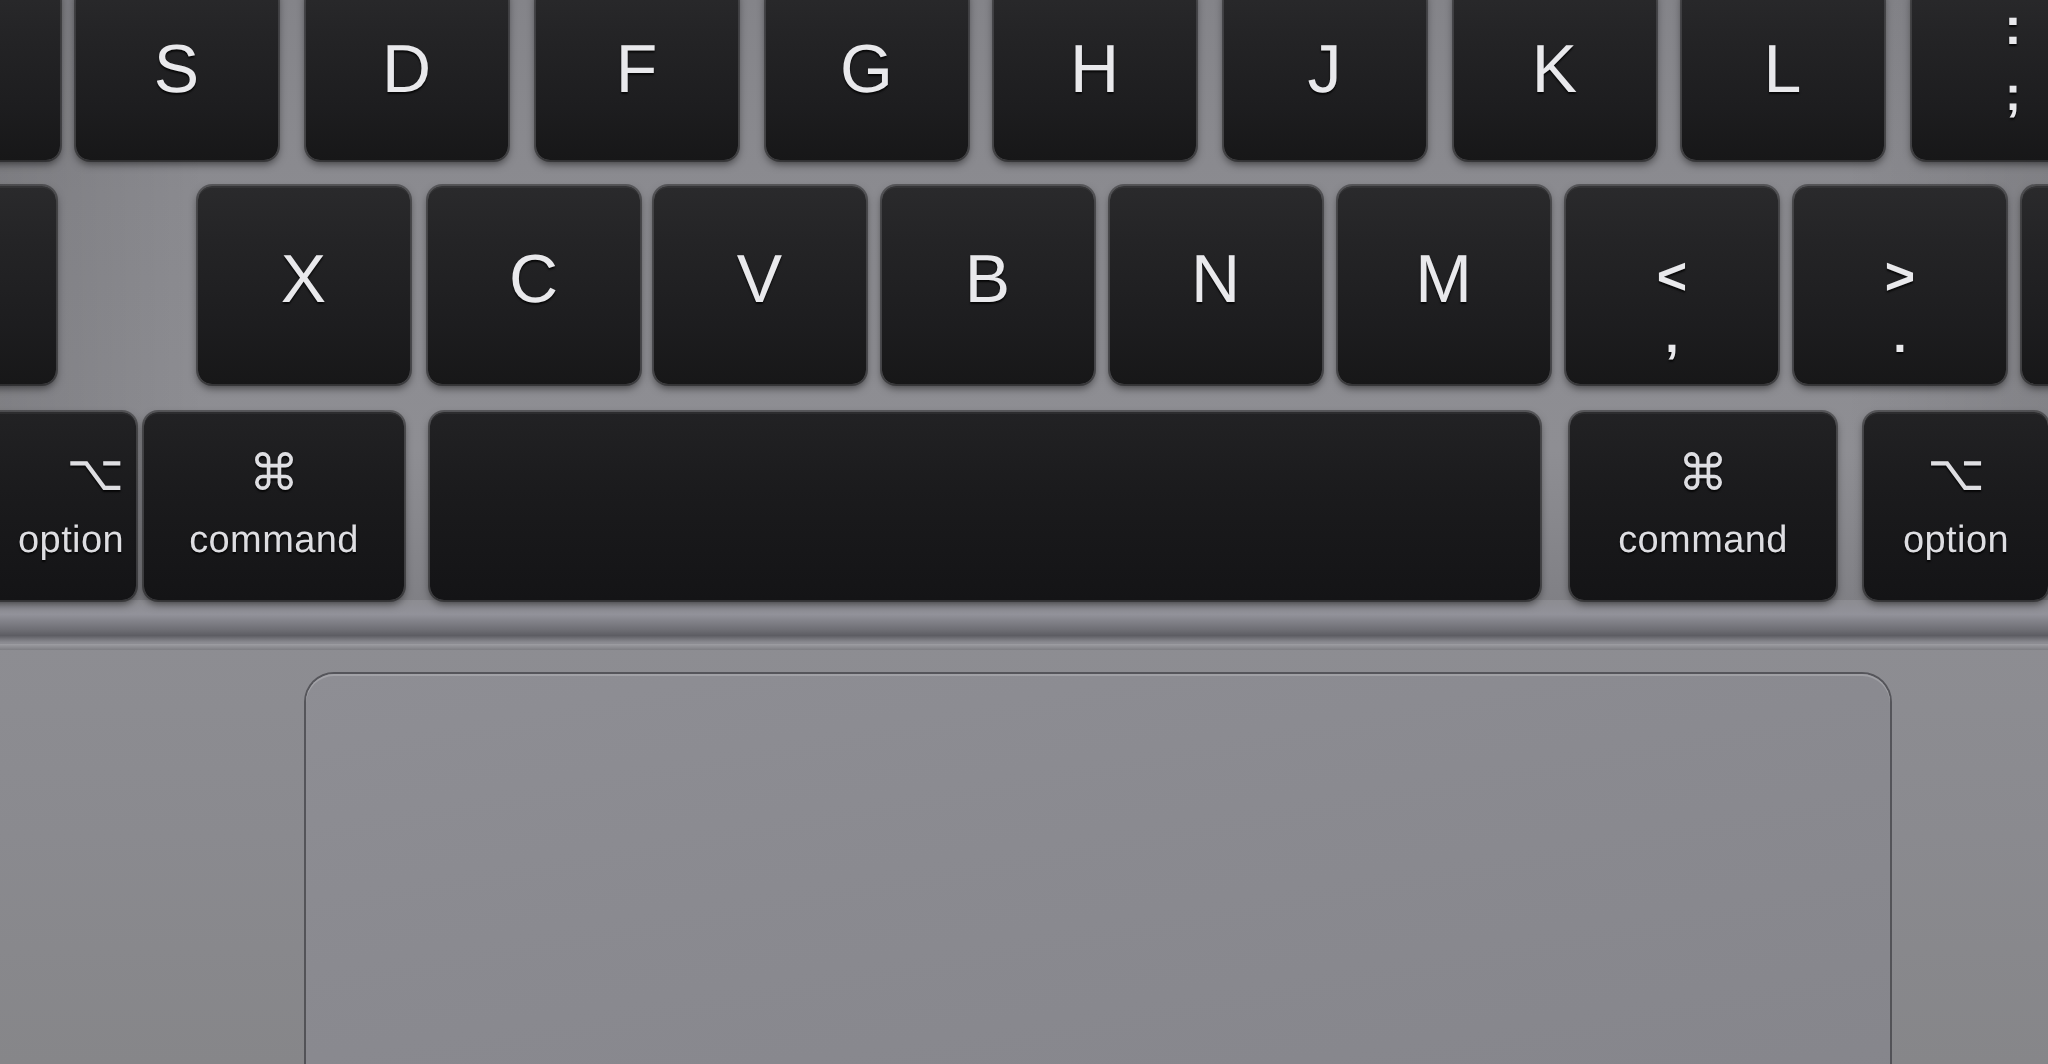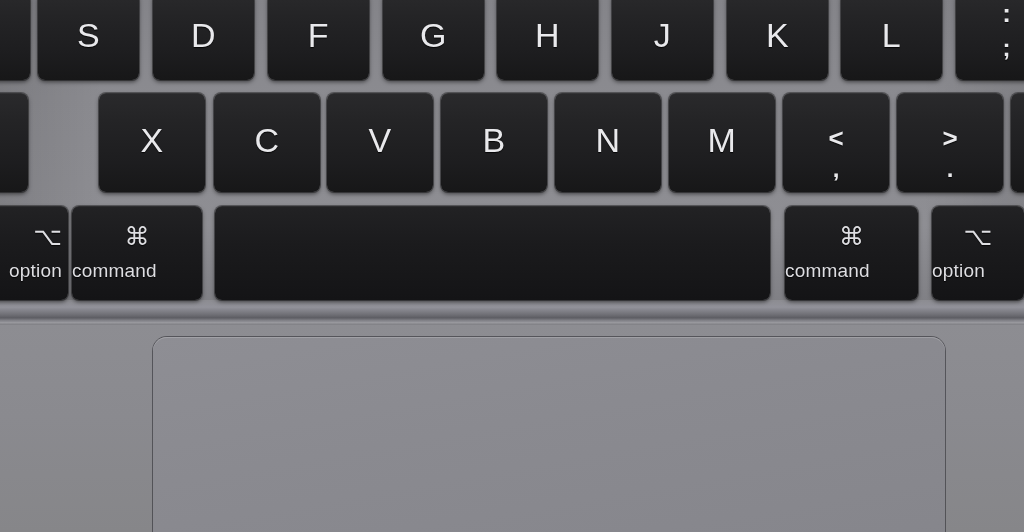--- a/index.html
+++ b/index.html
@@ -109,21 +109,21 @@
     left: 0; right: 0;
     text-align: center;
     top: 16px;
     color: #dedee2;
     font-size: 25px;
     text-shadow: 0 1px 1px rgba(0,0,0,0.8);
   }
   .mod .name {
     position: absolute;
     left: 0; right: 0;
-    text-align: left;
+    text-align: center;
     bottom: 18px;
     color: #dedee2;
     font-size: 19px;
     letter-spacing: 0.2px;
     text-shadow: 0 1px 1px rgba(0,0,0,0.8);
   }
   .mod.left-cut .sym,
   .mod.left-cut .name { text-align: right; padding-right: 6px; }
 
   

